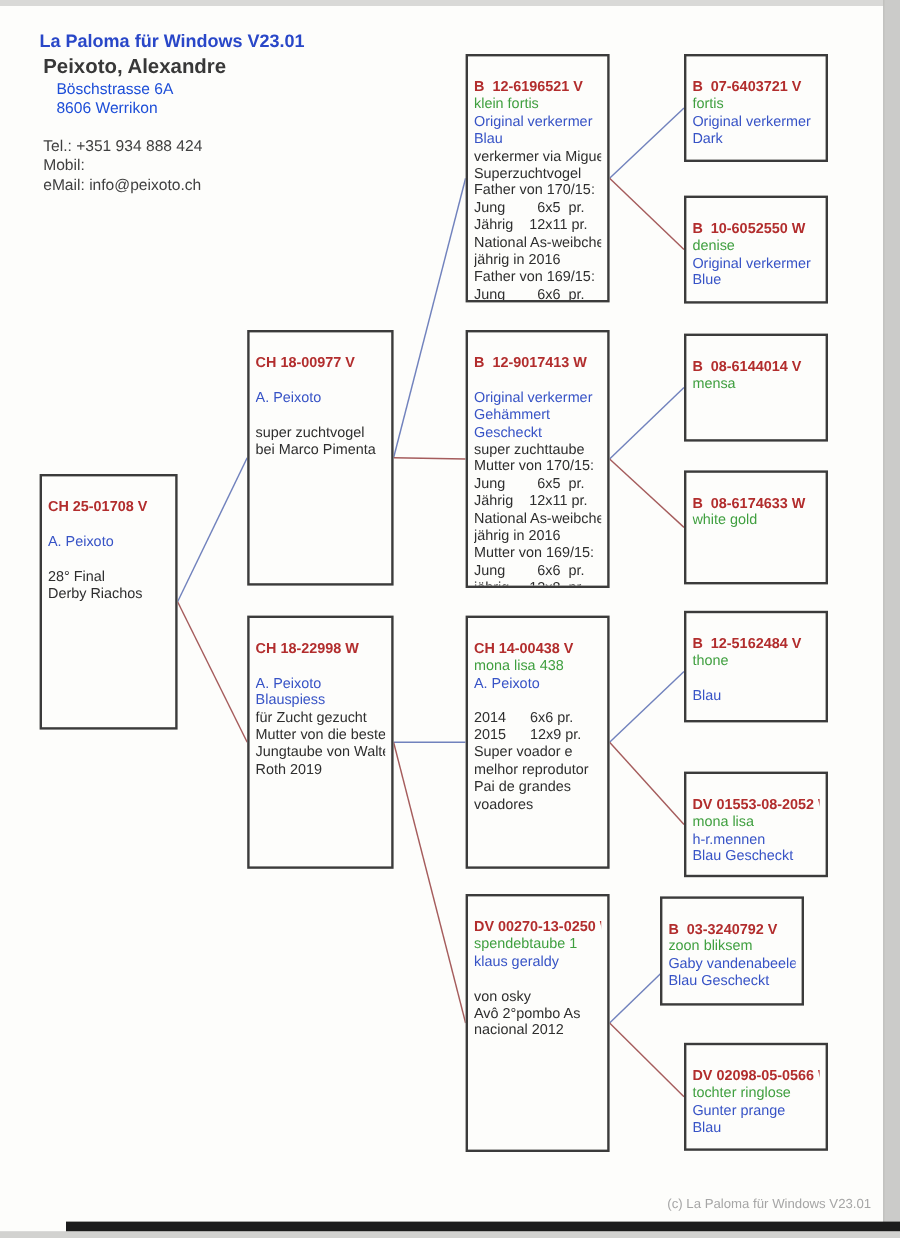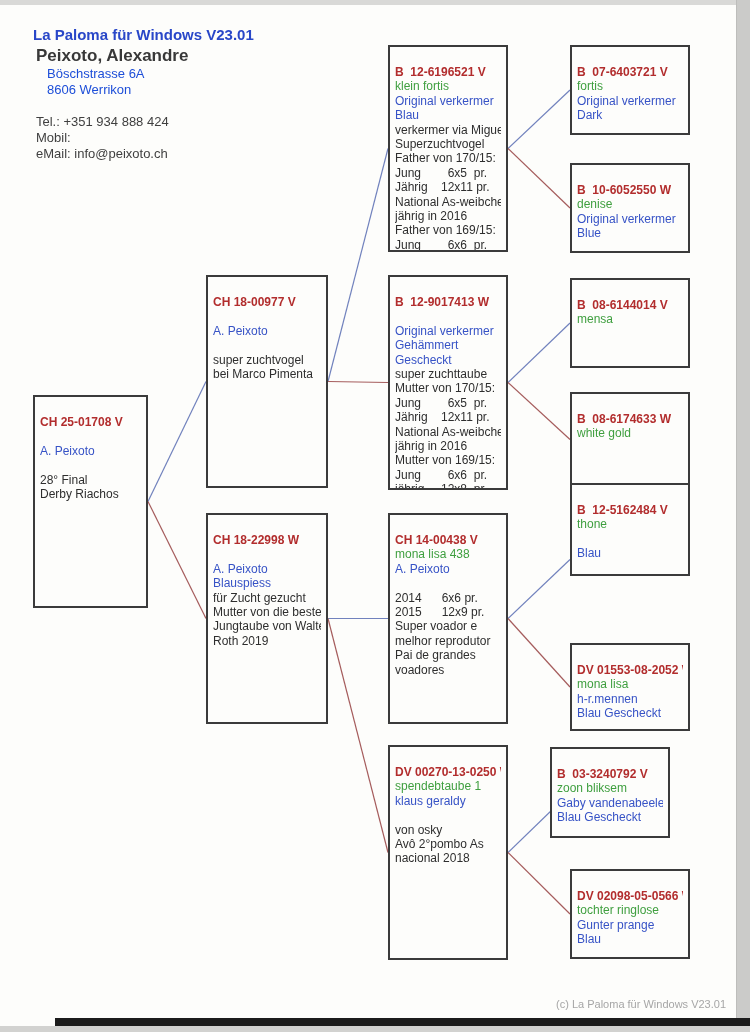--- a/index.html
+++ b/index.html
@@ -145,21 +145,21 @@
         <div class="bl c-note">Pai de grandes</div>
         <div class="bl c-note">voadores</div>
       </div>
       <div class="pbox" style="left: 388px; top: 745px; width: 120px; height: 215px;">
         <div class="ring">DV 00270-13-0250 W</div>
         <div class="bl c-name">spendebtaube 1</div>
         <div class="bl c-strain">klaus geraldy</div>
         <div class="bl c-note"></div>
         <div class="bl c-note">von osky</div>
         <div class="bl c-note">Avô 2°pombo As</div>
-        <div class="bl c-note">nacional 2018</div>
+        <div class="bl c-note">nacional 2012</div>
       </div>
       <div class="pbox" style="left: 570px; top: 45px; width: 120px; height: 90px;">
         <div class="ring">B  07-6403721 V</div>
         <div class="bl c-name">fortis</div>
         <div class="bl c-strain">Original verkermer</div>
         <div class="bl c-strain">Dark</div>
       </div>
       <div class="pbox" style="left: 570px; top: 163px; width: 120px; height: 90px;">
         <div class="ring">B  10-6052550 W</div>
         <div class="bl c-name">denise</div>
@@ -167,21 +167,21 @@
         <div class="bl c-strain">Blue</div>
       </div>
       <div class="pbox" style="left: 570px; top: 278px; width: 120px; height: 90px;">
         <div class="ring">B  08-6144014 V</div>
         <div class="bl c-name">mensa</div>
       </div>
       <div class="pbox" style="left: 570px; top: 392px; width: 120px; height: 95px;">
         <div class="ring">B  08-6174633 W</div>
         <div class="bl c-name">white gold</div>
       </div>
-      <div class="pbox" style="left: 570px; top: 483px; width: 120px; height: 93px;">
+      <div class="pbox" style="left: 570px; top: 509px; width: 120px; height: 93px;">
         <div class="ring">B  12-5162484 V</div>
         <div class="bl c-name">thone</div>
         <div class="bl c-note"></div>
         <div class="bl c-strain">Blau</div>
       </div>
       <div class="pbox" style="left: 570px; top: 643px; width: 120px; height: 88px;">
         <div class="ring">DV 01553-08-2052 W</div>
         <div class="bl c-name">mona lisa</div>
         <div class="bl c-strain">h-r.mennen</div>
         <div class="bl c-strain">Blau Gescheckt</div>

